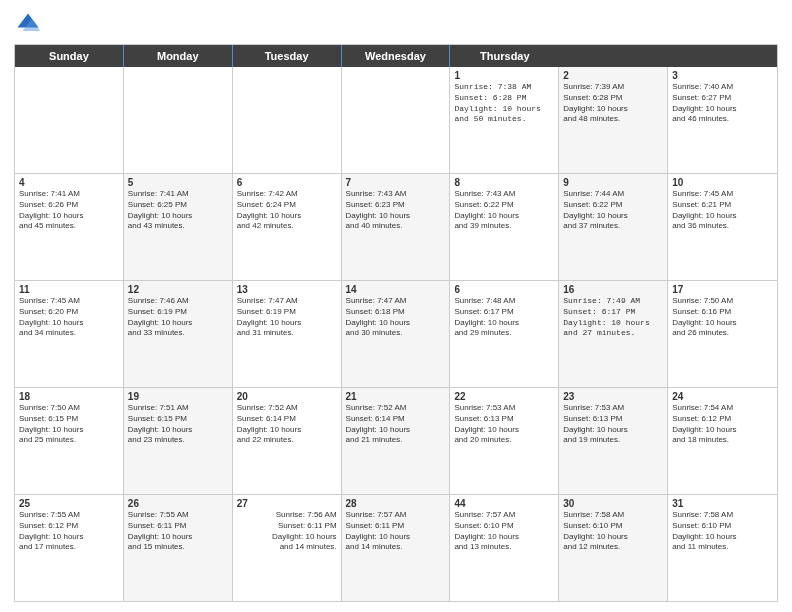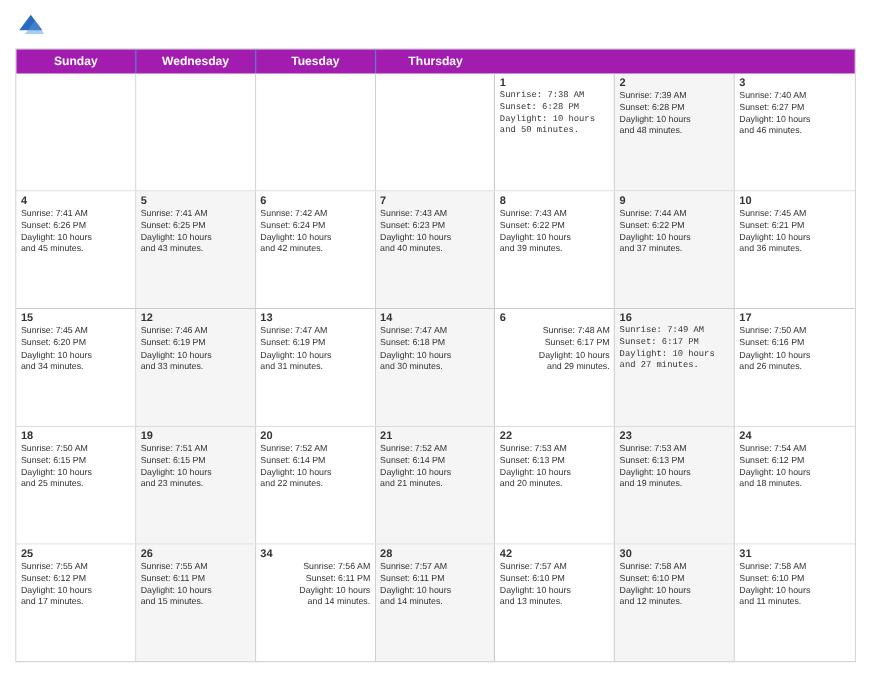--- a/index.html
+++ b/index.html
@@ -61,21 +61,21 @@
     }
     .calendar {
       flex: 1;
       display: flex;
       flex-direction: column;
       border: 1px solid #ccc;
     }
     .cal-header-row {
       display: grid;
       grid-template-columns: repeat(7, 1fr);
-      background: #a21caf;
+      background: #404040;
     }
     .cal-header-cell {
       color: #fff;
       font-size: 11px;
       font-weight: bold;
       text-align: center;
       padding: 5px 2px;
       border-right: 1px solid #5588cc;
     }
     .cal-header-cell:last-child { border-right: none; }
@@ -131,22 +131,23 @@
     </div>
     <div class="title-area">
       <div class="main-title"></div>
       <div class="sub-title"></div>
     </div>
   </div>
 
   <div class="calendar">
     <div class="cal-header-row">
     <div class="cal-header-cell">Sunday</div>
+        <div class="cal-header-cell">Monday</div>
+        <div class="cal-header-cell">Tuesday</div>
         <div class="cal-header-cell">Wednesday</div>
-        <div class="cal-header-cell">Tuesday</div>
         <div class="cal-header-cell">Thursday</div>
       </div>
     <div class="cal-body">
     <div class="cal-row">
           <div class="cal-cell empty"></div>
           <div class="cal-cell empty"></div>
           <div class="cal-cell empty"></div>
           <div class="cal-cell empty"></div>
           <div class="cal-cell">
             <div class="day-number">1</div>
@@ -216,21 +217,21 @@
           <div class="cal-cell">
             <div class="day-number">10</div>
             <div class="cell-text" style="white-space: pre-line;">Sunrise: 7:45 AM
 Sunset: 6:21 PM
 Daylight: 10 hours
 and 36 minutes.</div>
           </div>
         </div>
         <div class="cal-row">
           <div class="cal-cell">
-            <div class="day-number">15</div>
+            <div class="day-number">11</div>
             <div class="cell-text" style="white-space: pre-line;">Sunrise: 7:45 AM
 Sunset: 6:20 PM
 Daylight: 10 hours
 and 34 minutes.</div>
           </div>
           <div class="cal-cell shaded">
             <div class="day-number">12</div>
             <div class="cell-text" style="white-space: pre-line;">Sunrise: 7:46 AM
 Sunset: 6:19 PM
 Daylight: 10 hours
@@ -245,21 +246,21 @@
           </div>
           <div class="cal-cell shaded">
             <div class="day-number">14</div>
             <div class="cell-text" style="white-space: pre-line;">Sunrise: 7:47 AM
 Sunset: 6:18 PM
 Daylight: 10 hours
 and 30 minutes.</div>
           </div>
           <div class="cal-cell">
             <div class="day-number">6</div>
-            <div class="cell-text" style="white-space: pre-line; text-align: right;">Sunrise: 7:48 AM
+            <div class="cell-text" style="white-space: pre-line;">Sunrise: 7:48 AM
 Sunset: 6:17 PM
 Daylight: 10 hours
 and 29 minutes.</div>
           </div>
           <div class="cal-cell shaded">
             <div class="day-number">16</div>
             <div class="cell-text" style="white-space: pre-line; font-family: Liberation Mono, monospace;">Sunrise: 7:49 AM
 Sunset: 6:17 PM
 Daylight: 10 hours
 and 27 minutes.</div>
@@ -332,35 +333,35 @@
 and 17 minutes.</div>
           </div>
           <div class="cal-cell shaded">
             <div class="day-number">26</div>
             <div class="cell-text" style="white-space: pre-line;">Sunrise: 7:55 AM
 Sunset: 6:11 PM
 Daylight: 10 hours
 and 15 minutes.</div>
           </div>
           <div class="cal-cell">
-            <div class="day-number">34</div>
+            <div class="day-number">27</div>
             <div class="cell-text" style="white-space: pre-line; text-align: right;">Sunrise: 7:56 AM
 Sunset: 6:11 PM
 Daylight: 10 hours
 and 14 minutes.</div>
           </div>
           <div class="cal-cell shaded">
             <div class="day-number">28</div>
             <div class="cell-text" style="white-space: pre-line;">Sunrise: 7:57 AM
 Sunset: 6:11 PM
 Daylight: 10 hours
 and 14 minutes.</div>
           </div>
           <div class="cal-cell">
-            <div class="day-number">42</div>
+            <div class="day-number">44</div>
             <div class="cell-text" style="white-space: pre-line;">Sunrise: 7:57 AM
 Sunset: 6:10 PM
 Daylight: 10 hours
 and 13 minutes.</div>
           </div>
           <div class="cal-cell shaded">
             <div class="day-number">30</div>
             <div class="cell-text" style="white-space: pre-line;">Sunrise: 7:58 AM
 Sunset: 6:10 PM
 Daylight: 10 hours

